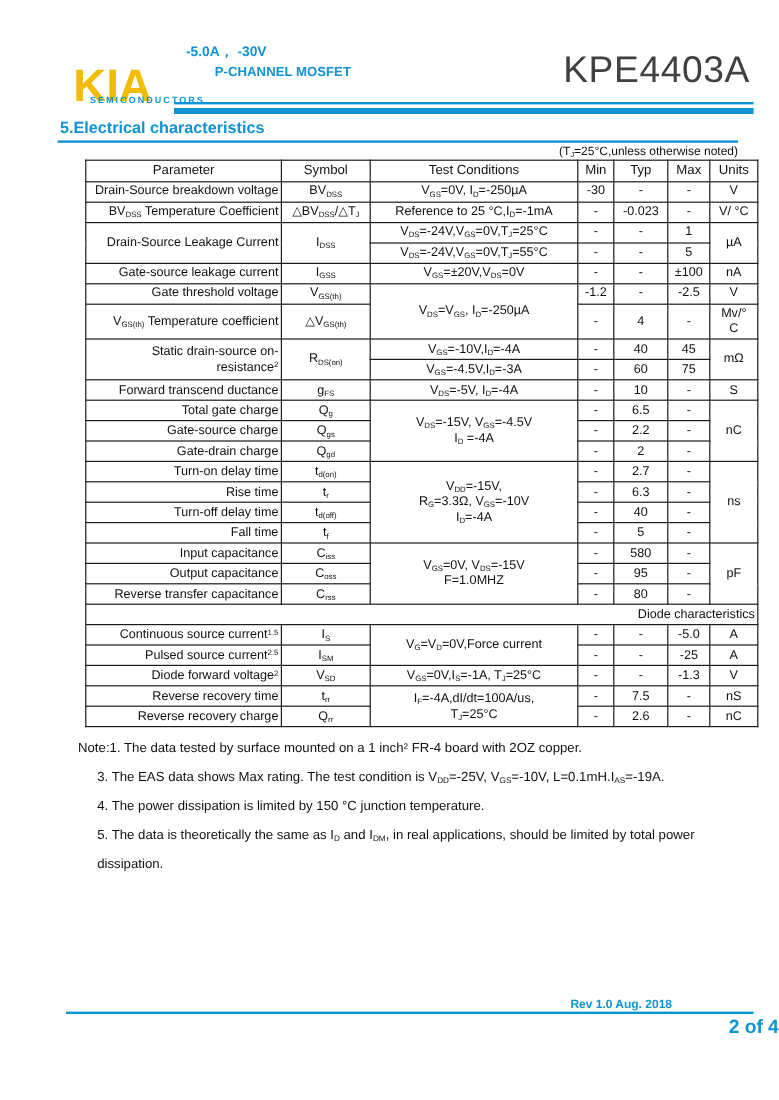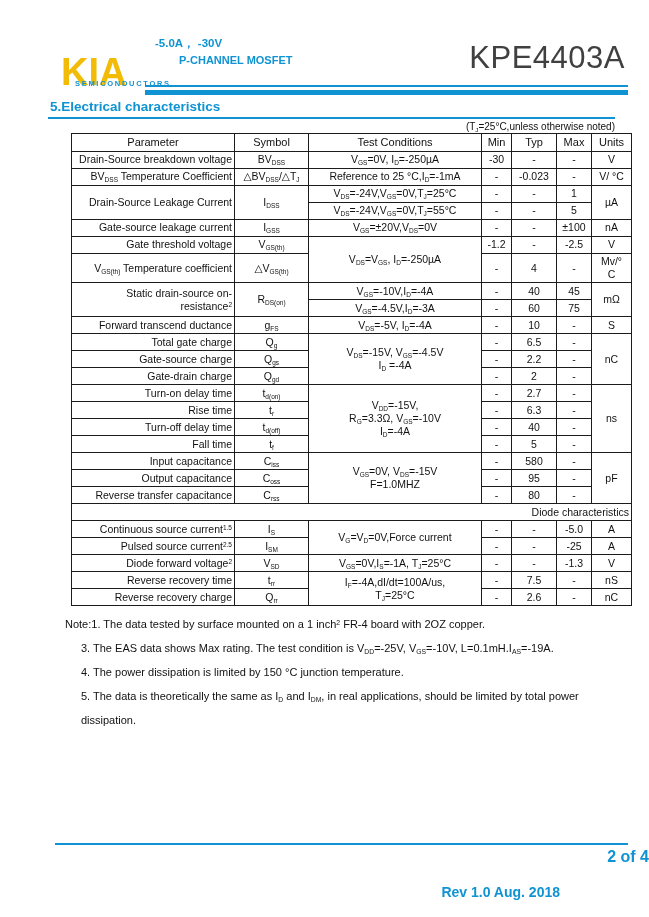--- a/index.html
+++ b/index.html
@@ -46,21 +46,21 @@
   table.spec td.left{text-align:right;padding-left:4px;margin-left:44px;}
 
   
   .notes{position:absolute;left:65px;top:612px;width:548px;font-size:11px;line-height:24px;}
   .note{padding-left:16px;}
   .note.first{padding-left:0;}
 
   
   .footer-rule{position:absolute;left:55px;right:21px;top:843px;height:2px;background:var(--accent);}
   .page-num{position:absolute;left:0;top:848px;width:100%;text-align:right;font-size:16px;font-weight:bold;color:var(--accent);}
-  .rev{position:absolute;right:89px;top:884px;font-size:14px;font-weight:bold;color:var(--accent);}
+  .rev{position:absolute;right:89px;top:832px;font-size:10px;font-weight:bold;color:var(--accent);}
 </style>
 </head>
 <body>
 
 <div class="page">
 
   <header>
     <div class="logo-kia">KIA</div>
     <div class="logo-sub">SEMICONDUCTORS</div>
     <div class="ratings">

